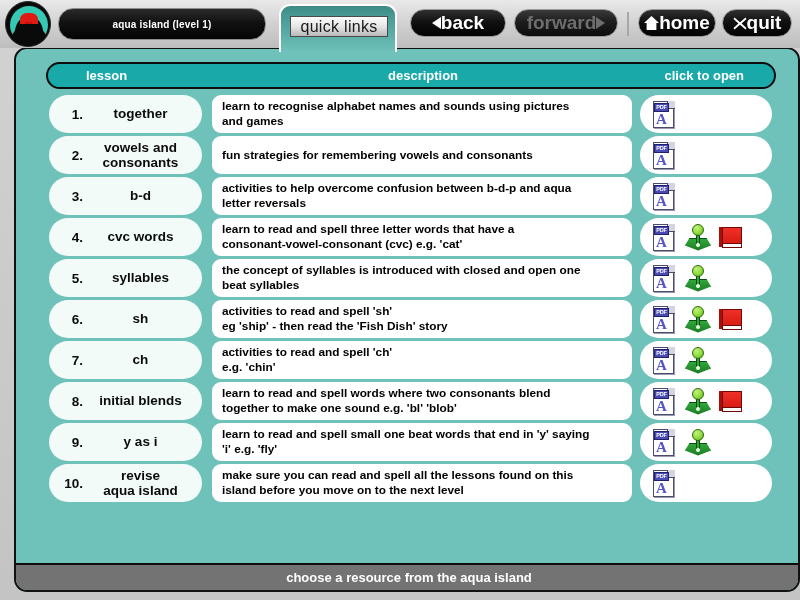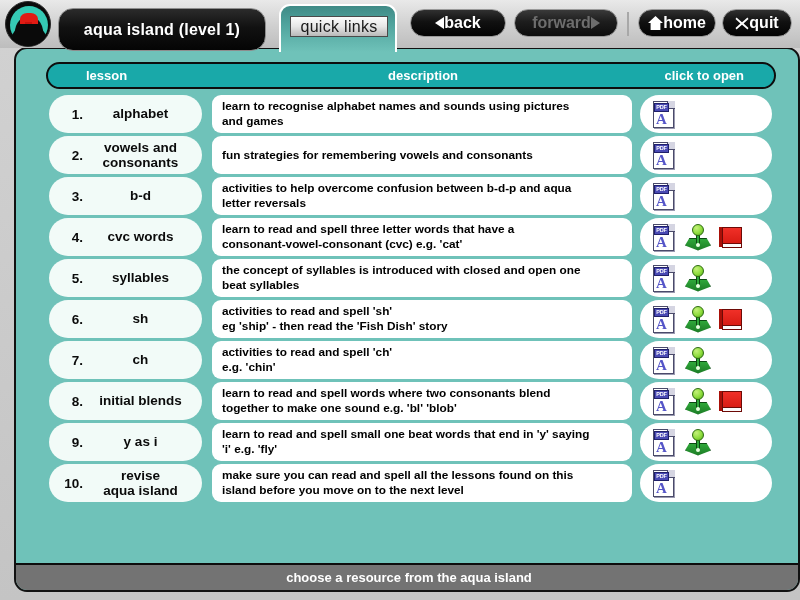--- a/index.html
+++ b/index.html
@@ -70,29 +70,29 @@
     position: absolute;
     left: -2px; bottom: -2px;
     width: 50px; height: 24px;
     background: #0a0a0a;
     clip-path: polygon(0% 100%, 30% 0%, 70% 0%, 100% 100%);
   }
 
   .title-pill {
     position: absolute;
     left: 58px; top: 8px;
-    width: 208px; height: 43px;
+    width: 208px; height: 32px;
     background: linear-gradient(180deg, #2b2b2b 0%, #111111 45%, #050505 100%);
     border-radius: 15px;
     border: 1px solid #8d8d8d;
     display: flex;
     align-items: center;
     justify-content: center;
     color: #ffffff;
-    font-size: 16px;
+    font-size: 10px;
     font-weight: bold;
     letter-spacing: .2px;
   }
 
   
   .qltab {
     position: absolute;
     left: 279px; top: 4px;
     width: 118px; height: 48px;
     background: linear-gradient(180deg, #3f8a86 0%, #4fa29c 38%, #6fc2b9 100%);
@@ -118,21 +118,21 @@
   .navbtn {
     position: absolute;
     top: 9px; height: 28px;
     border-radius: 14px;
     border: 1px solid #9a9a9a;
     display: flex;
     align-items: center;
     justify-content: center;
     gap: 0;
     color: #ffffff;
-    font-size: 16px;
+    font-size: 19px;
     font-weight: bold;
     background: linear-gradient(180deg, #303030 0%, #111111 45%, #030303 100%);
   }
   .navbtn.dim { color: #6d6d6d; background: linear-gradient(180deg,#3a3a3a 0%,#1d1d1d 45%,#0d0d0d 100%); }
 
   #btn-back    { left: 410px; width: 96px; }
   #btn-forward { left: 514px; width: 104px; }
   #btn-home    { left: 638px; width: 78px; }
   #btn-quit    { left: 722px; width: 70px; }
 
@@ -405,21 +405,21 @@
     <div id="table-header">
       <span class="th-lesson">lesson</span>
       <span class="th-desc">description</span>
       <span class="th-open">click to open</span>
     </div>
 
     <div id="rows">
         <div class="row">
           <div class="cell-lesson">
             <div class="lesson-num">1.</div>
-            <div class="lesson-name" style="white-space: pre-line;">alphabet</div>
+            <div class="lesson-name" style="white-space: pre-line;">together</div>
           </div>
           <div class="cell-desc">
             <div class="desc-text">learn to recognise alphabet names and sounds using pictures
 and games</div>
           </div>
           <div class="cell-icons">
             <div class="ic ic-pdf">
               <div class="page"></div>
               <div class="fold"></div>
               <div class="tag">PDF</div>

